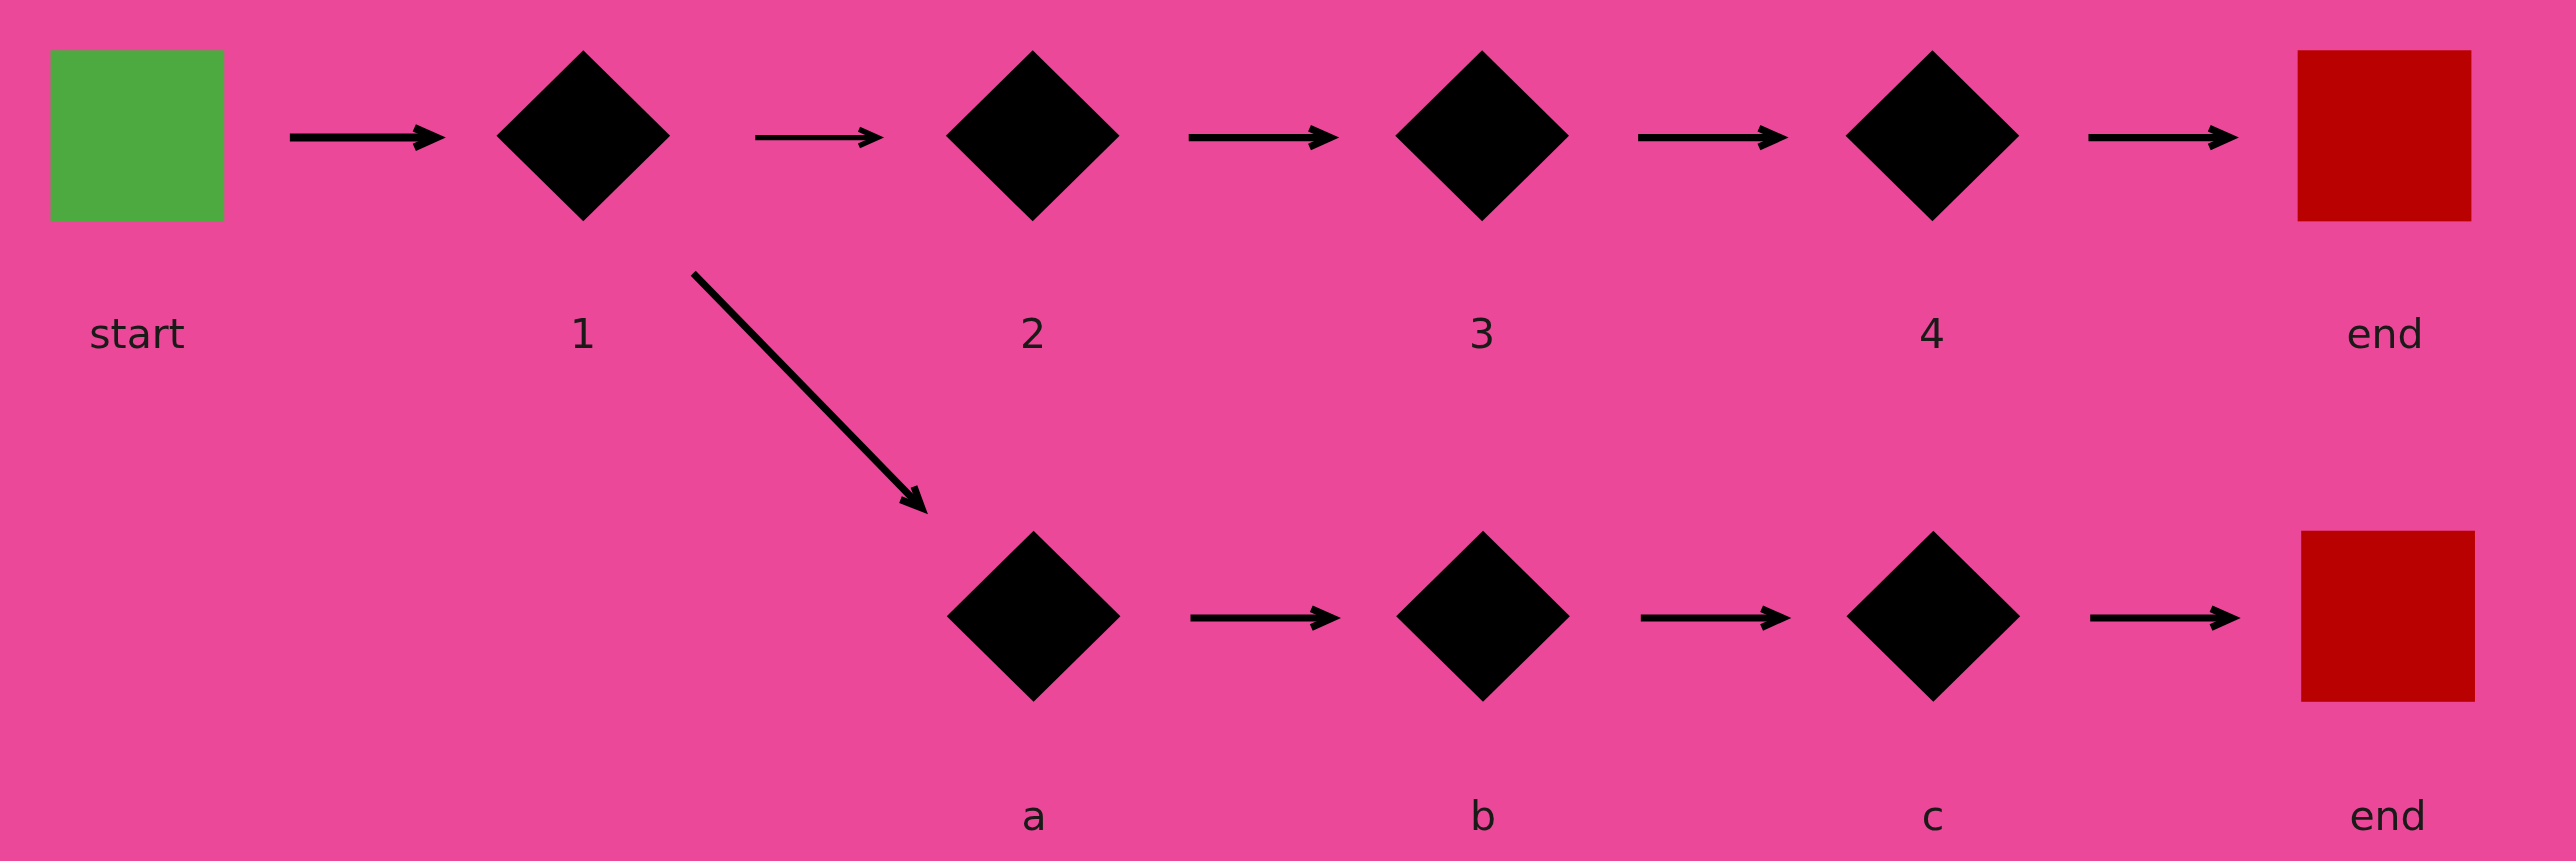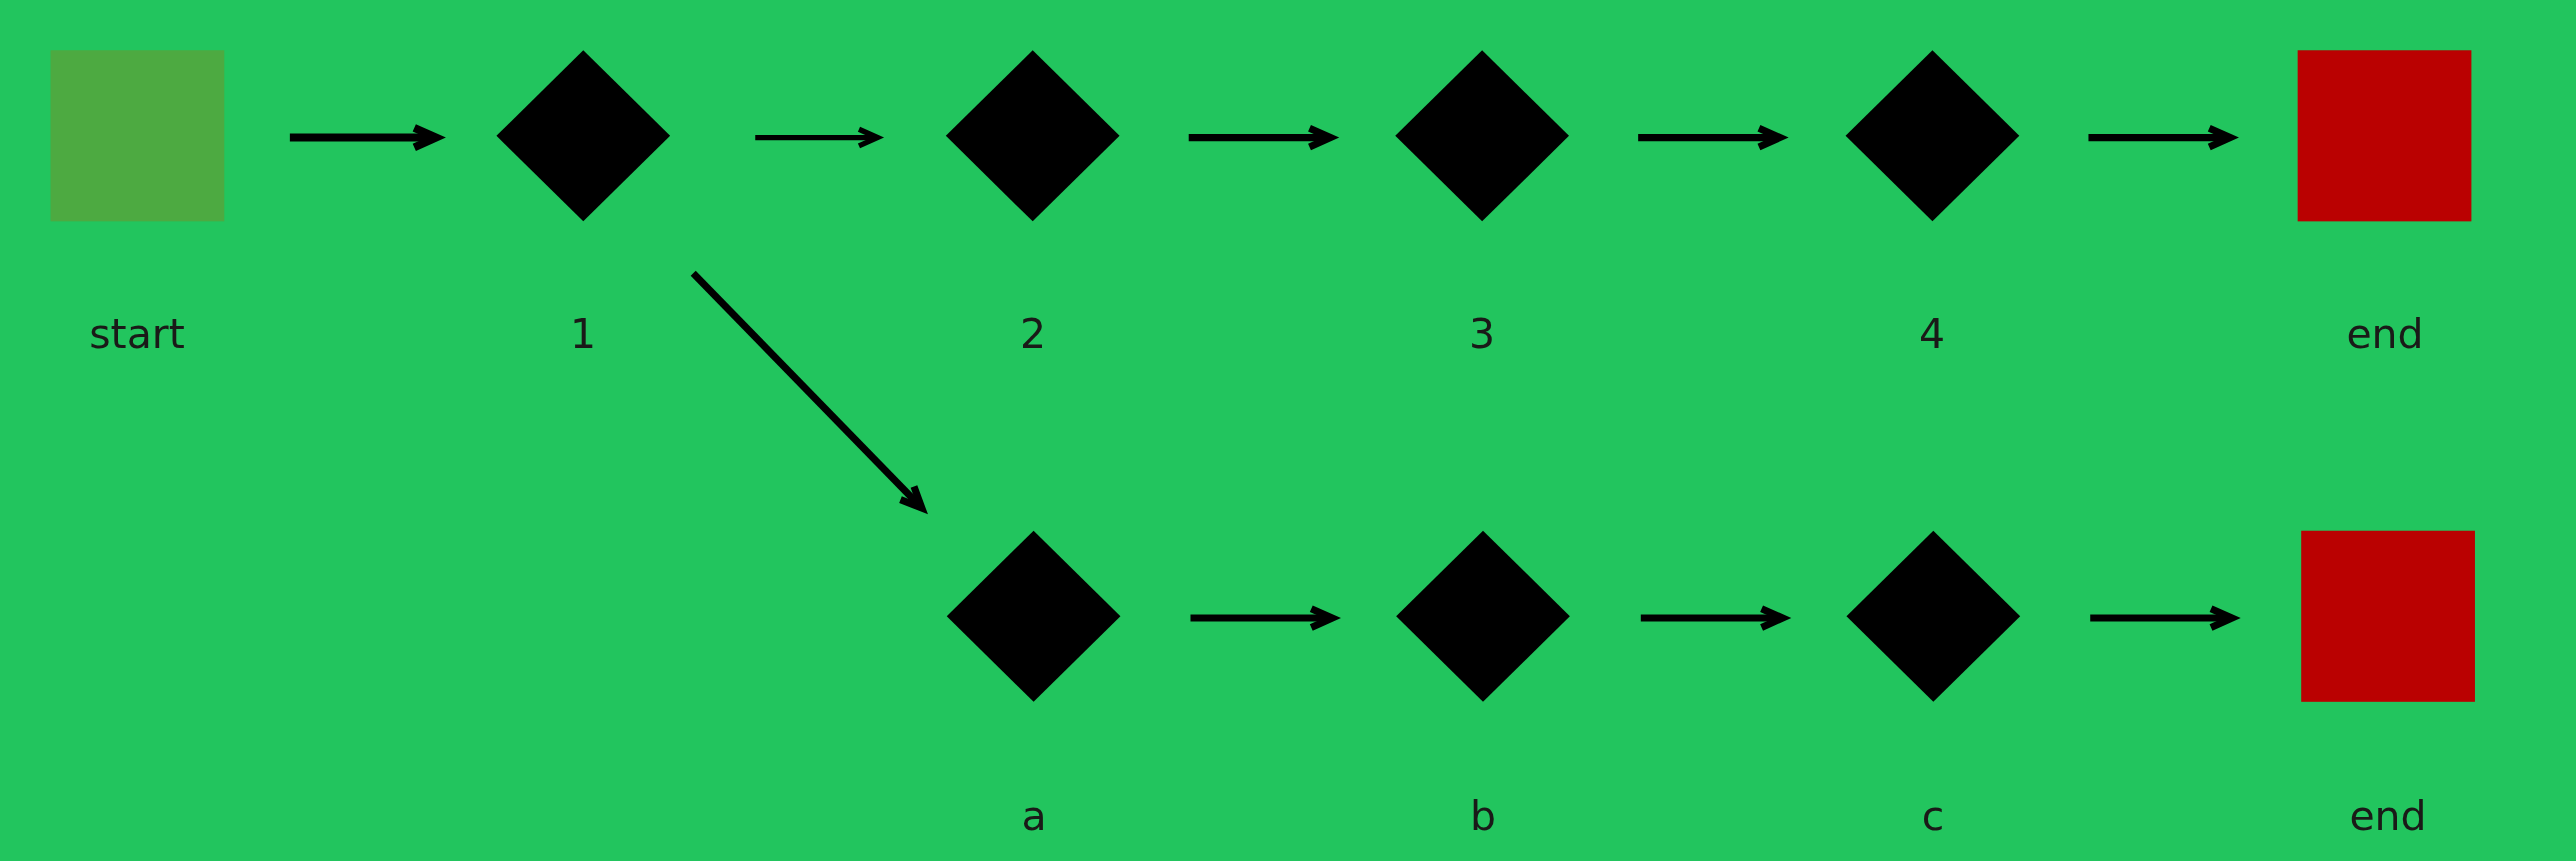--- a/index.html
+++ b/index.html
@@ -32,21 +32,21 @@
     color: #1a1a18;
     text-align: center;
     white-space: nowrap;
     transform: translate(-50%, -50%);
     font-family: "DejaVu Sans", "Liberation Sans", sans-serif;
   }
 </style>
 </head>
 <body>
 
-<div id="canvas" style="background: #22c55e;">
+<div id="canvas" style="background: #ec4899;">
   <svg id="graph-svg" viewBox="0 0 2906 972">
     <g id="edges-layer">
         <g>
           <line x1="327" y1="155" x2="488.4" y2="155" stroke="#000000" stroke-width="9" stroke-linecap="butt"></line>
           <polyline points="467.3465986115677,166.0095322326084 492,155 467.3465986115677,143.9904677673916" fill="none" stroke="#000000" stroke-width="9" stroke-linecap="butt" stroke-linejoin="miter"></polyline>
         </g>
         <g>
           <line x1="852" y1="155" x2="987.6" y2="155" stroke="#000000" stroke-width="6" stroke-linecap="butt"></line>
           <polyline points="968.9989543728169,164.3784904203701 990,155 968.9989543728169,145.6215095796299" fill="none" stroke="#000000" stroke-width="6" stroke-linecap="butt" stroke-linejoin="miter"></polyline>
         </g>

